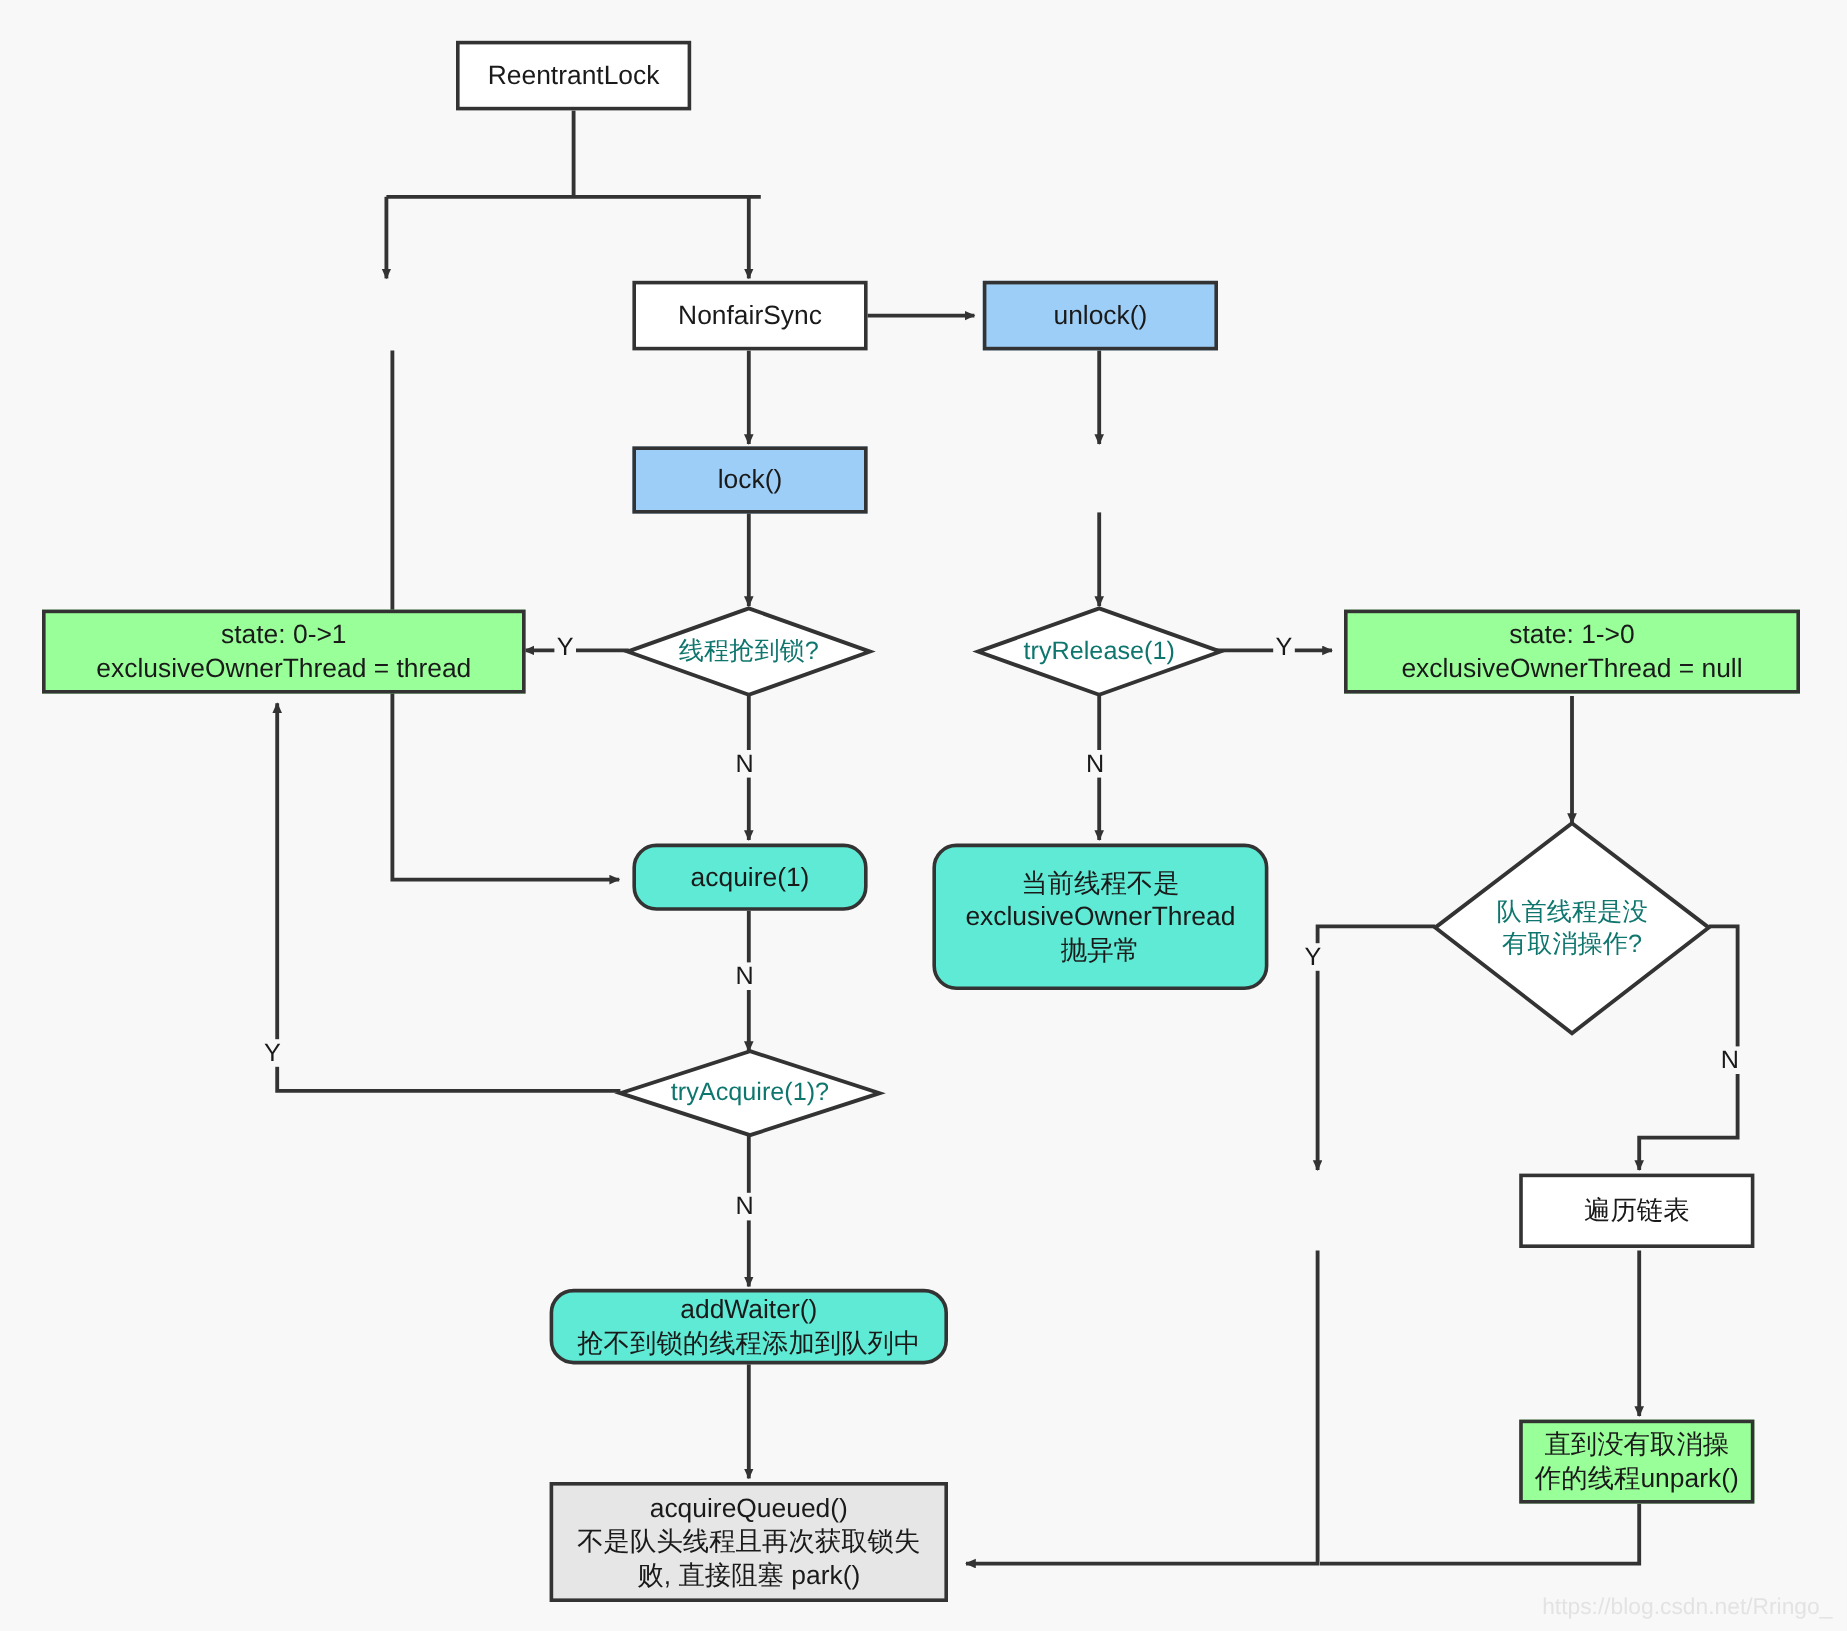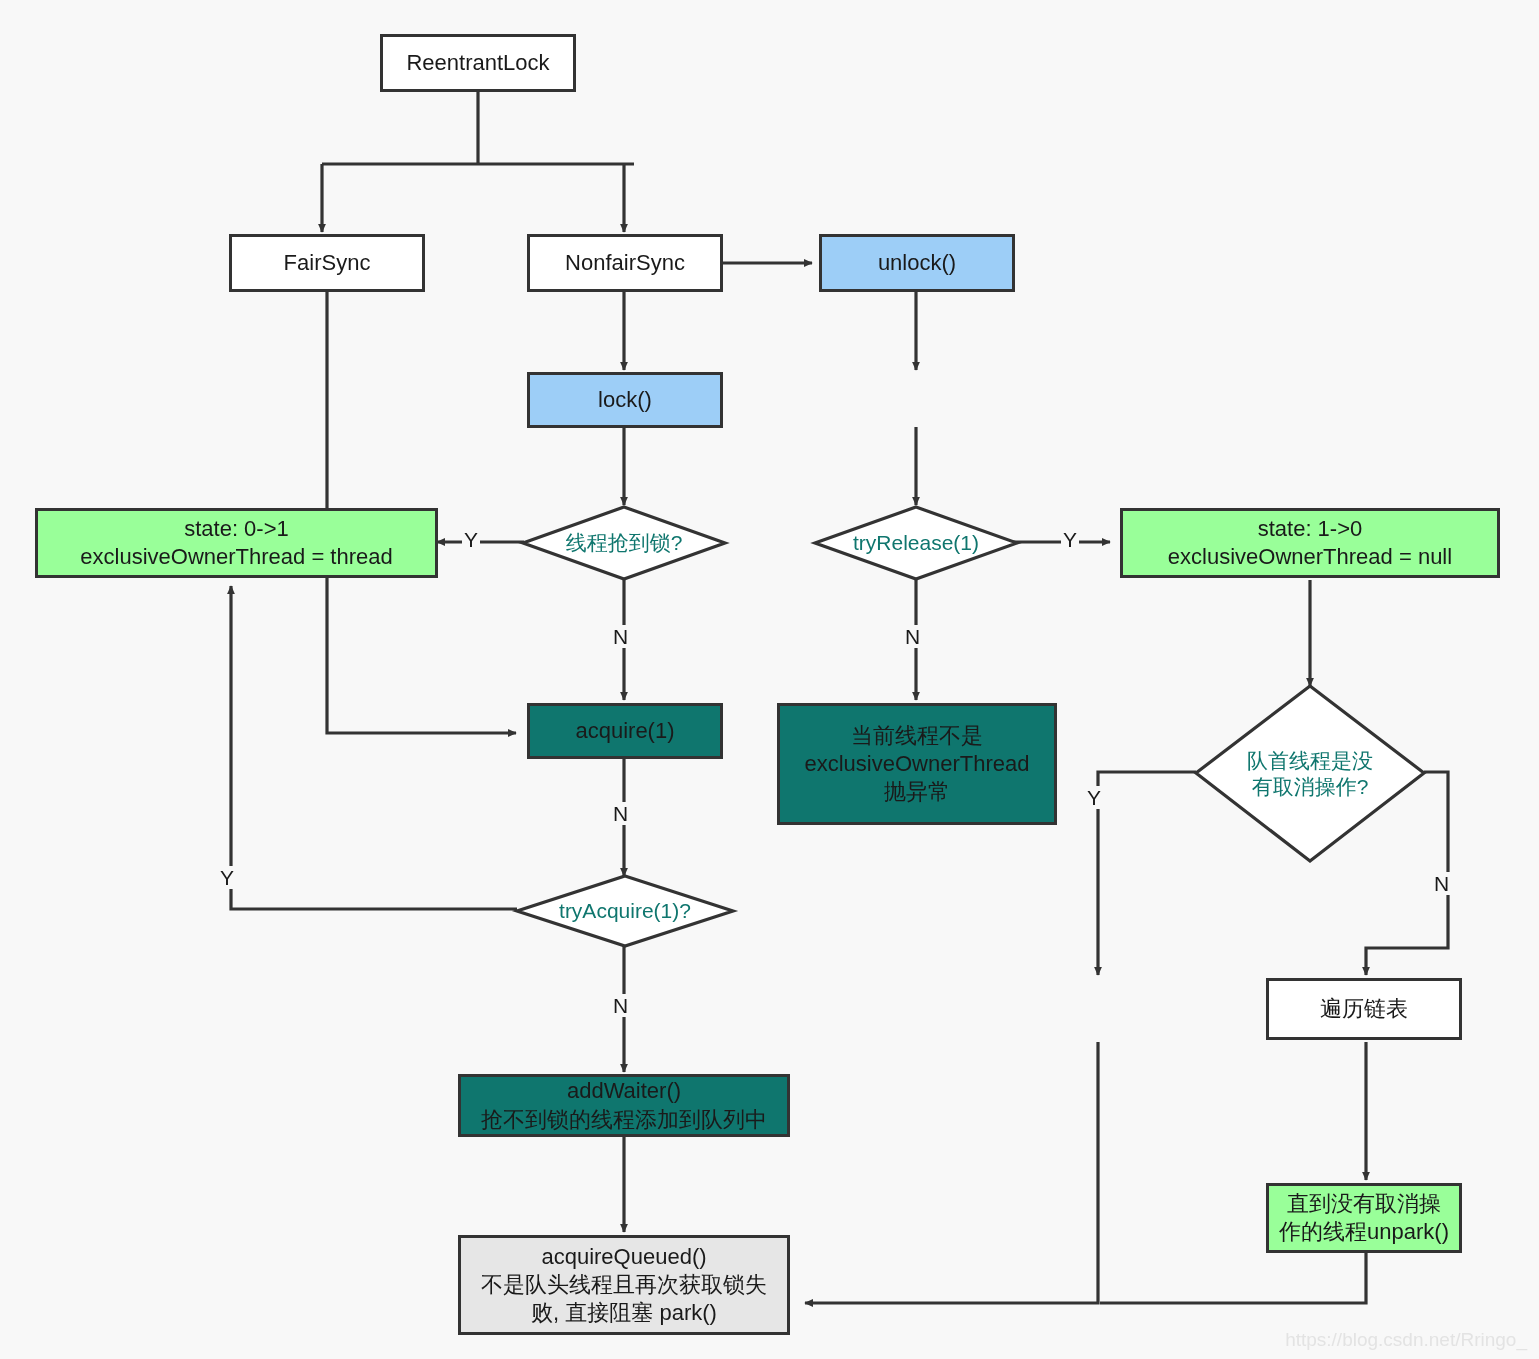--- a/index.html
+++ b/index.html
@@ -24,21 +24,21 @@
     align-items: center;
     justify-content: center;
     text-align: center;
     color: #1a1a1a;
     font-size: 22px;
     line-height: 1.28;
     white-space: pre-line;
     z-index: 3;
   }
   .node.green { background: #99ff99; }
-  .node.pink  { background: #0f766e; }
+  .node.pink  { background: #5eead4; border-radius: 20px; }
   .node.blue  { background: #9dcef7; }
   .node.gray  { background: #e6e6e6; }
 
   .diamond-wrap {
     position: absolute;
     z-index: 3;
   }
   .diamond-wrap svg {
     position: absolute;
     left: 0; top: 0;
@@ -142,21 +142,20 @@
       <path d="M624,1137 L624,1232" marker-end="url(#arrow)"></path>
 
       <path d="M1098,1042 L1098,1303 L805,1303" marker-end="url(#arrow)"></path>
 
       <path d="M1366,1253 L1366,1303 L1100,1303"></path>
     </g>
   </svg>
 
   <div class="node" style="left:380px; top:34px; width:196px; height:58px;">ReentrantLock</div>
 
-  <div class="node" style="left:229px; top:234px; width:196px; height:58px;">FairSync</div>
 
   <div class="node" style="left:527px; top:234px; width:196px; height:58px;">NonfairSync</div>
 
   <div class="node blue" style="left:819px; top:234px; width:196px; height:58px;">unlock()</div>
 
   <div class="node blue" style="left:527px; top:372px; width:196px; height:56px;">lock()</div>
 
 
   <div class="node green" style="left:35px; top:508px; width:403px; height:70px;">state: 0-&gt;1
 exclusiveOwnerThread = thread</div>

